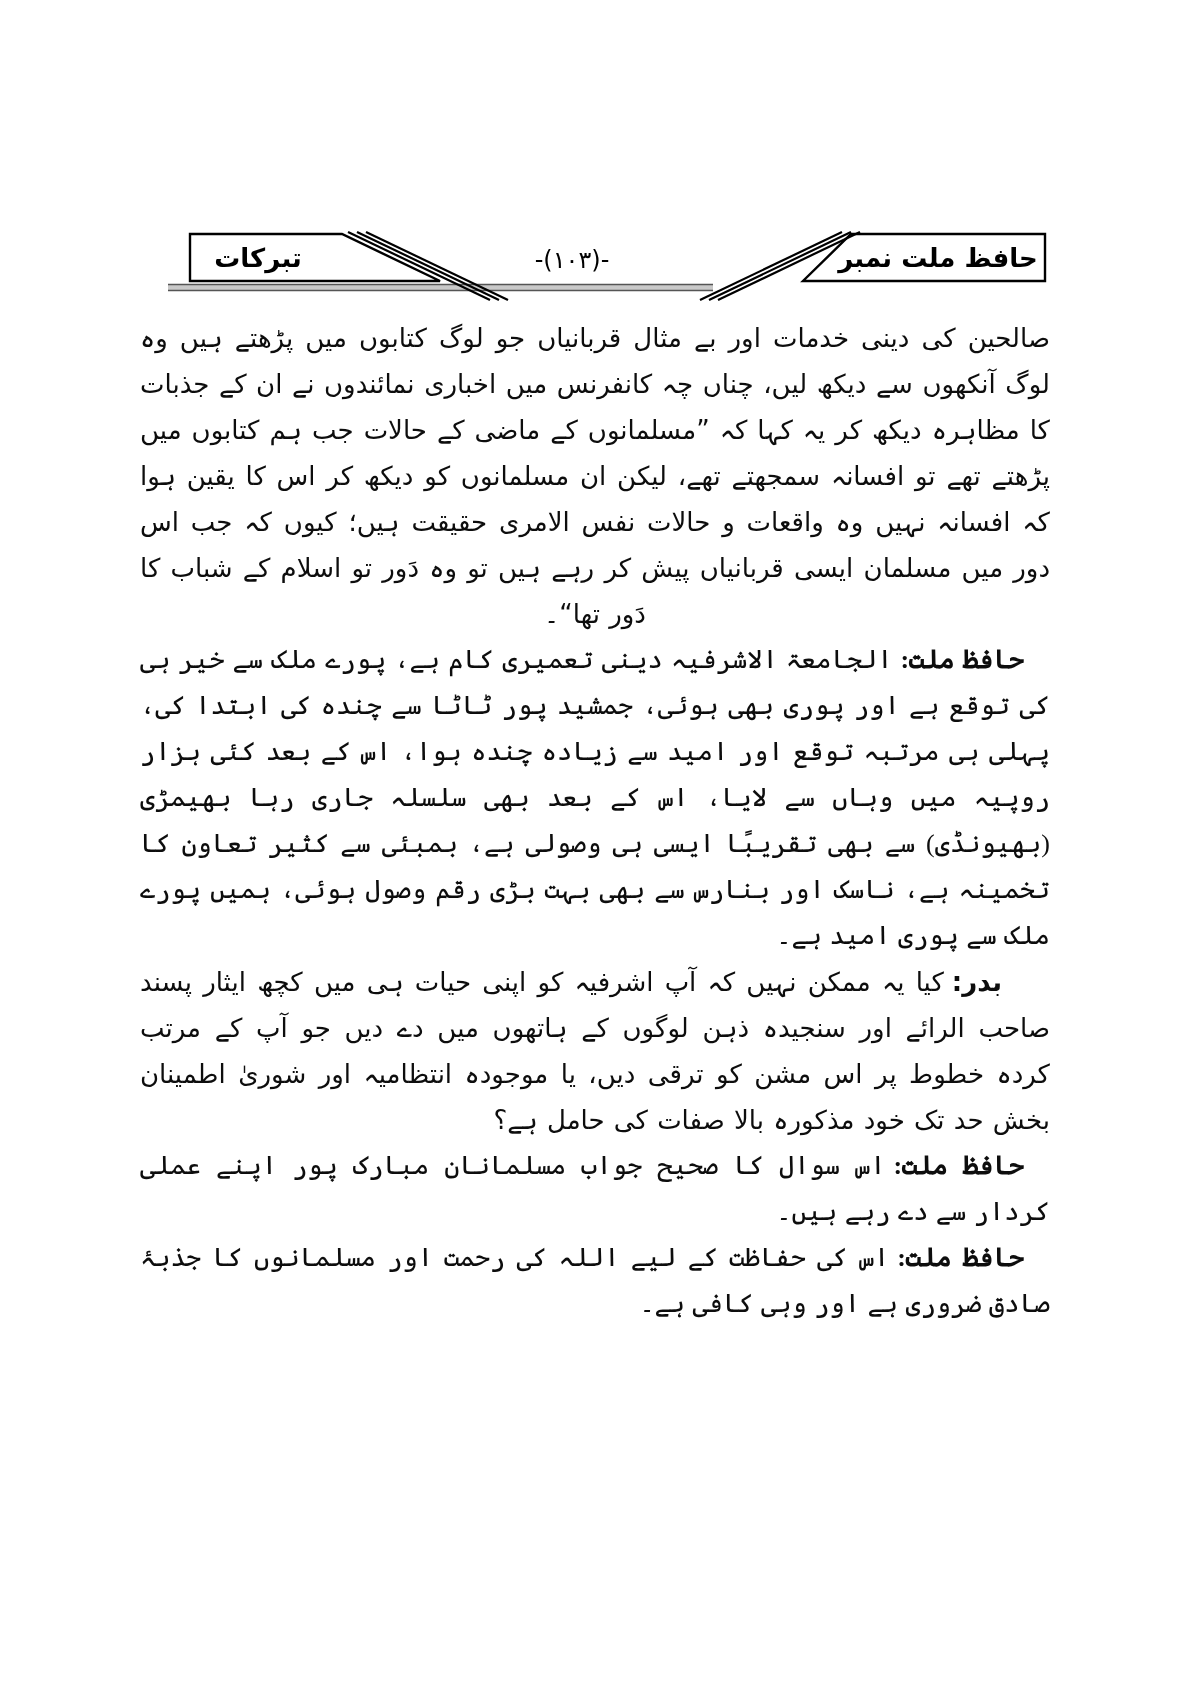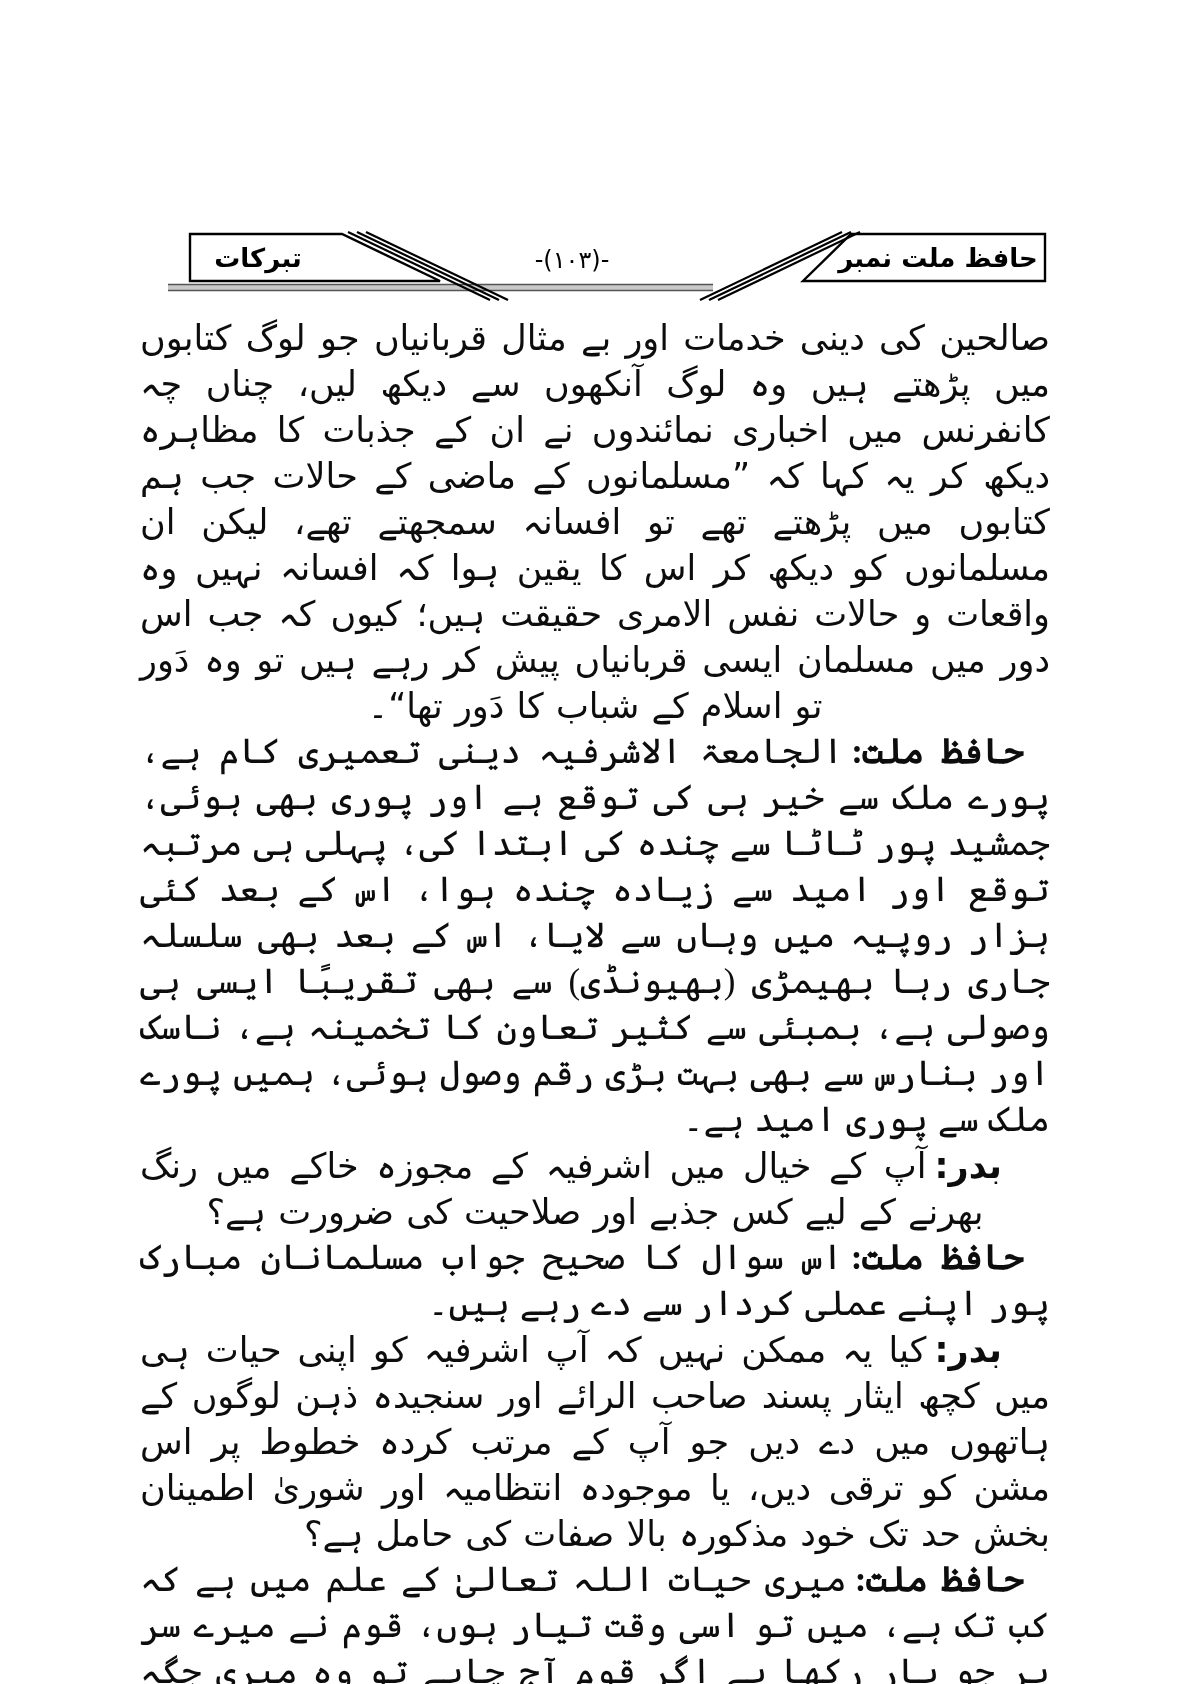--- a/index.html
+++ b/index.html
@@ -22,21 +22,21 @@
     direction:ltr;
   }
   .header-svg text {
     font-family:"DejaVu Sans", sans-serif;
   }
   .box-label { font-size:26px; font-weight:bold; fill:#000; }
   .page-num  { font-size:24px; fill:#000; }
   .body-text { color:#0d0d0d; }
   .para {
     margin:0; padding:0;
-    font-size:35px;
+    font-size:26px;
     line-height:46px;
     text-align:justify;
     color:#0d0d0d;
     word-spacing:1px;
   }
   .q  { text-indent:48px; }
   .a  { text-indent:26px;font-family:Liberation Serif, serif; }
   .last-center { text-align-last:center; }
   .speaker { font-weight:bold; margin-inline-end:8px; }
 </style>
@@ -73,26 +73,24 @@
       <text x="798" y="45" text-anchor="middle" class="box-label">حافظ ملت نمبر</text>
     </svg>
 
     <div class="body-text">
 
       <p class="para last-center"><span>صالحین کی دینی خدمات اور بے مثال قربانیاں جو لوگ کتابوں میں پڑھتے ہیں وہ لوگ آنکھوں سے دیکھ لیں، چناں چہ کانفرنس میں اخباری نمائندوں نے ان کے جذبات کا مظاہرہ دیکھ کر یہ کہا کہ ”مسلمانوں کے ماضی کے حالات جب ہم کتابوں میں پڑھتے تھے تو افسانہ سمجھتے تھے، لیکن ان مسلمانوں کو دیکھ کر اس کا یقین ہوا کہ افسانہ نہیں وہ واقعات و حالات نفس الامری حقیقت ہیں؛ کیوں کہ جب اس دور میں مسلمان ایسی قربانیاں پیش کر رہے ہیں تو وہ دَور تو اسلام کے شباب کا دَور تھا“۔</span></p>
 
 
       <p class="para a"><span class="speaker">حافظ ملت:</span><span>الجامعۃ الاشرفیہ دینی تعمیری کام ہے، پورے ملک سے خیر ہی کی توقع ہے اور پوری بھی ہوئی، جمشید پور ٹاٹا سے چندہ کی ابتدا کی، پہلی ہی مرتبہ توقع اور امید سے زیادہ چندہ ہوا، اس کے بعد کئی ہزار روپیہ میں وہاں سے لایا، اس کے بعد بھی سلسلہ جاری رہا بھیمڑی (بھیونڈی) سے بھی تقریبًا ایسی ہی وصولی ہے، بمبئی سے کثیر تعاون کا تخمینہ ہے، ناسک اور بنارس سے بھی بہت بڑی رقم وصول ہوئی، ہمیں پورے ملک سے پوری امید ہے۔</span></p>
 
-      <p class="para q last-center"><span class="speaker">بدر:</span><span>آپ کے خیال میں اشرفیہ کے مجوزہ خاکے میں رنگ بھرنے کے لیے کس جذبے اور صلاحیت کی ضرورت ہے؟</span></p>
+
+      <p class="para q"><span class="speaker">بدر:</span><span>کیا یہ ممکن نہیں کہ آپ اشرفیہ کو اپنی حیات ہی میں کچھ ایثار پسند صاحب الرائے اور سنجیدہ ذہن لوگوں کے ہاتھوں میں دے دیں جو آپ کے مرتب کردہ خطوط پر اس مشن کو ترقی دیں، یا موجودہ انتظامیہ اور شوریٰ اطمینان بخش حد تک خود مذکورہ بالا صفات کی حامل ہے؟</span></p>
 
       <p class="para a"><span class="speaker">حافظ ملت:</span><span>اس سوال کا صحیح جواب مسلمانان مبارک پور اپنے عملی کردار سے دے رہے ہیں۔</span></p>
 
-      <p class="para q"><span class="speaker">بدر:</span><span>کیا یہ ممکن نہیں کہ آپ اشرفیہ کو اپنی حیات ہی میں کچھ ایثار پسند صاحب الرائے اور سنجیدہ ذہن لوگوں کے ہاتھوں میں دے دیں جو آپ کے مرتب کردہ خطوط پر اس مشن کو ترقی دیں، یا موجودہ انتظامیہ اور شوریٰ اطمینان بخش حد تک خود مذکورہ بالا صفات کی حامل ہے؟</span></p>
-
-      <p class="para a"><span class="speaker">حافظ ملت:</span><span>میری حیات اللہ تعالیٰ کے علم میں ہے کہ کب تک ہے، میں تو اسی وقت تیار ہوں، قوم نے میرے سر پر جو بار رکھا ہے اگر قوم آج چاہے تو وہ میری جگہ دوسرے کو مقرر کر دے، یہ قوم کی امانت ہے، قوم کو اختیار ہے، مجھے اختیار نہیں۔</span></p>
 
 
       <p class="para a"><span class="speaker">حافظ ملت:</span><span>اس کی حفاظت کے لیے اللہ کی رحمت اور مسلمانوں کا جذبۂ صادق ضروری ہے اور وہی کافی ہے۔</span></p>
 
     </div>
   </div>
 </div>
 
 </body></html>

